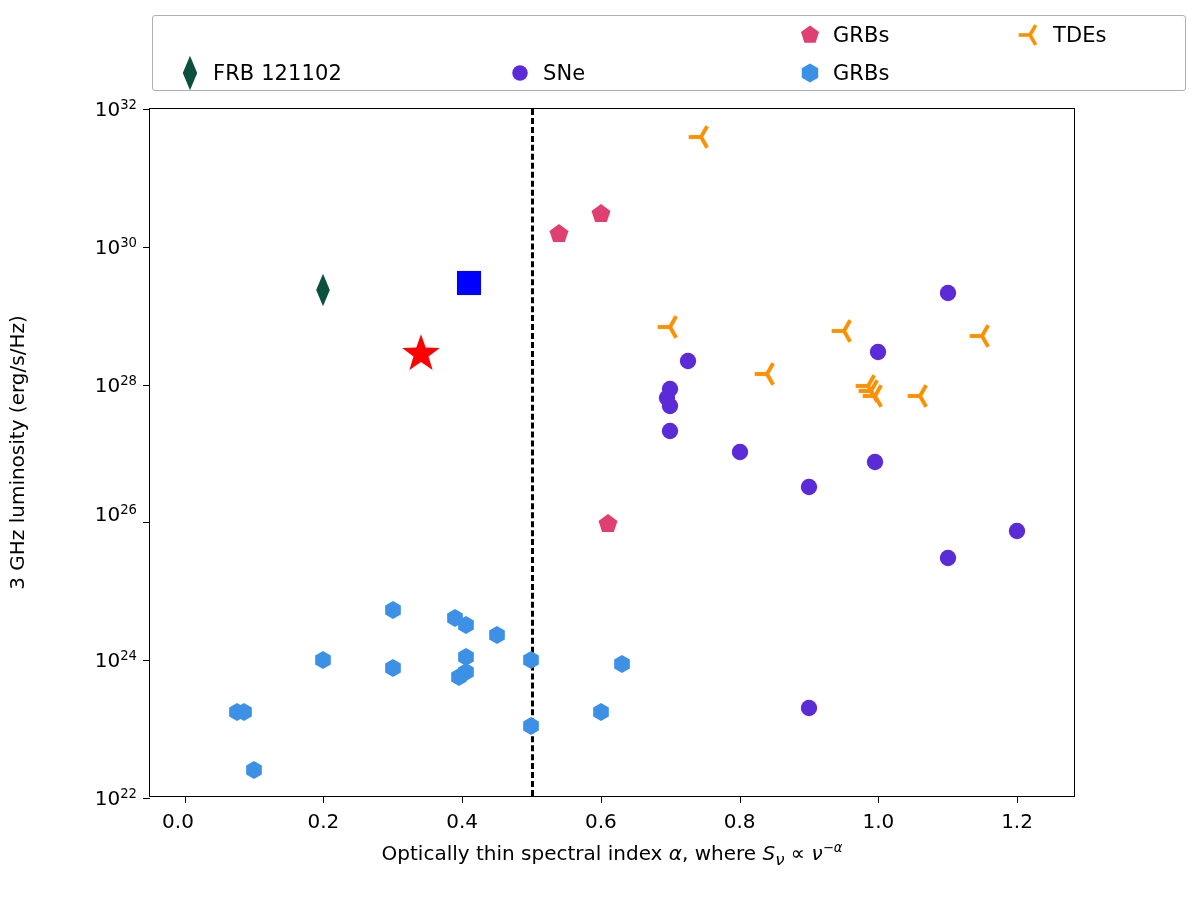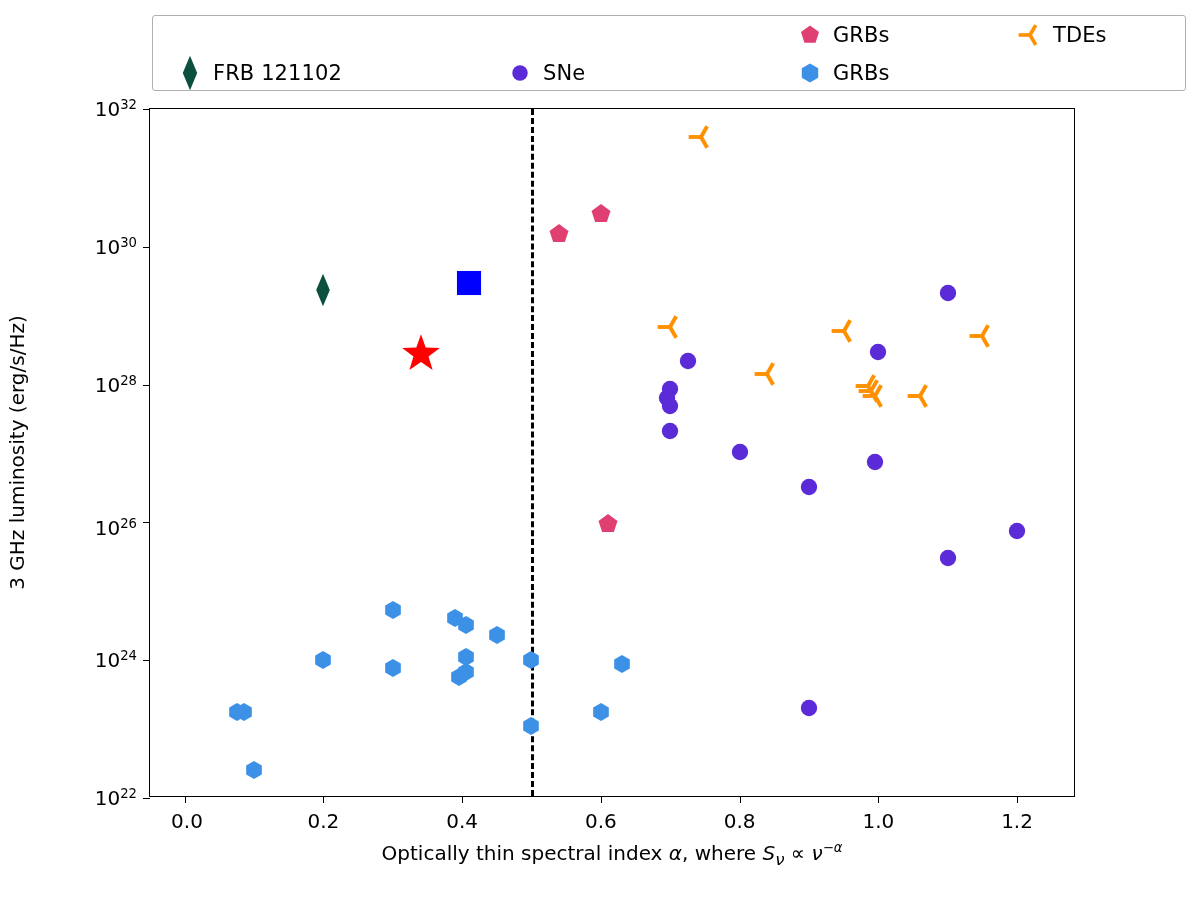--- a/index.html
+++ b/index.html
@@ -373,29 +373,29 @@
               </g>
             </svg></div>
         </div>
     </div>
     <div id="ticks">
         <div class="ytick" style="top: 689px;"></div>
         <div class="ytick-label" style="top: 689px;"><span>10</span><sup>22</sup></div>
         <div class="ytick" style="top: 551.2px;"></div>
         <div class="ytick-label" style="top: 551.2px;"><span>10</span><sup>24</sup></div>
         <div class="ytick" style="top: 413.4px;"></div>
-        <div class="ytick-label" style="top: 419px; text-align: right;"><span>10</span><sup>26</sup></div>
+        <div class="ytick-label" style="top: 405px; text-align: right;"><span>10</span><sup>26</sup></div>
         <div class="ytick" style="top: 275.6px;"></div>
         <div class="ytick-label" style="top: 275.6px;"><span>10</span><sup>28</sup></div>
         <div class="ytick" style="top: 137.8px;"></div>
         <div class="ytick-label" style="top: 137.8px;"><span>10</span><sup>30</sup></div>
         <div class="ytick" style="top: 0px;"></div>
         <div class="ytick-label" style="top: 0px;"><span>10</span><sup>32</sup></div>
         <div class="xtick" style="left: 34.6816px;"></div>
-        <div class="xtick-label" style="left: 37px;">0.0</div>
+        <div class="xtick-label" style="left: 28px;">0.0</div>
         <div class="xtick" style="left: 173.408px;"></div>
         <div class="xtick-label" style="left: 173.408px;">0.2</div>
         <div class="xtick" style="left: 312.135px;"></div>
         <div class="xtick-label" style="left: 312.135px;">0.4</div>
         <div class="xtick" style="left: 450.861px;"></div>
         <div class="xtick-label" style="left: 450.861px;">0.6</div>
         <div class="xtick" style="left: 589.588px;"></div>
         <div class="xtick-label" style="left: 589.588px;">0.8</div>
         <div class="xtick" style="left: 728.315px;"></div>
         <div class="xtick-label" style="left: 728.315px;">1.0</div>

